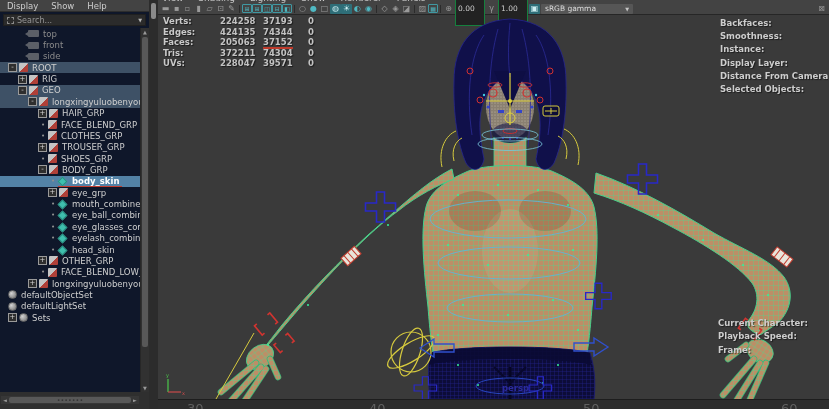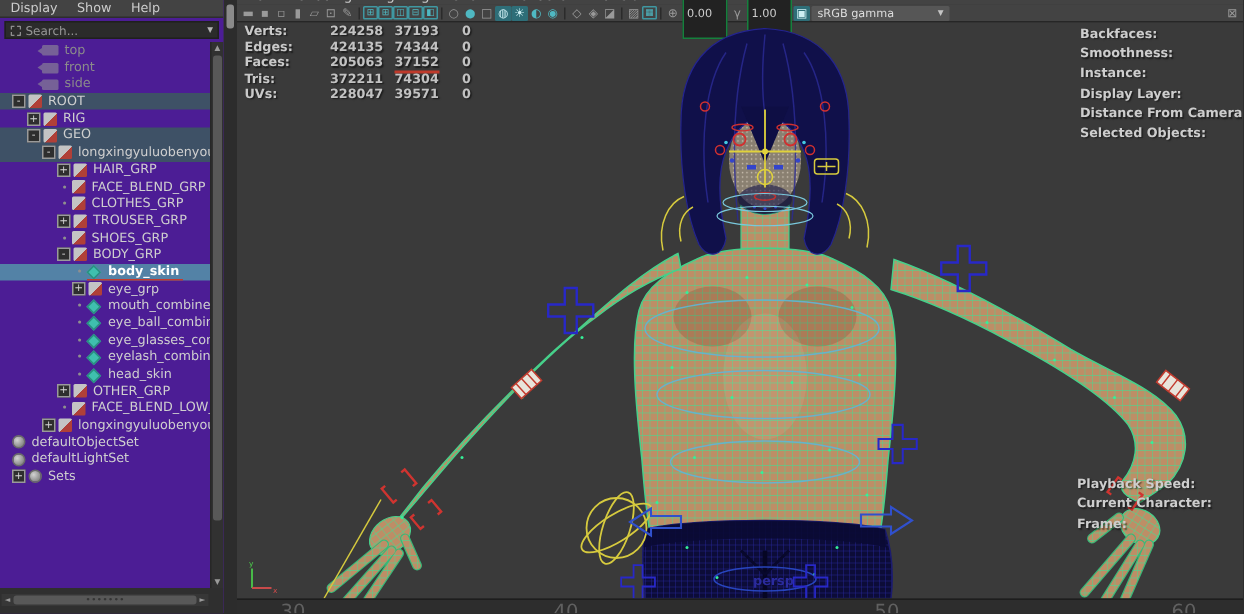--- a/index.html
+++ b/index.html
@@ -1,21 +1,21 @@
 <!DOCTYPE html>
 <html><head>
 <meta charset="utf-8">
 <style>
   html,body{margin:0;padding:0;background:#222;}
   *{box-sizing:border-box;}
   .app{position:relative;width:829px;height:409px;display:flex;overflow:hidden;
        font-family:"DejaVu Sans",sans-serif;background:#3a3a3a;}
 
   
-  .outliner{position:relative;width:149px;height:409px;background:#4c1d95;flex:none;overflow:hidden;}
+  .outliner{position:relative;width:149px;height:409px;background:#0f172a;flex:none;overflow:hidden;}
   .ol-menubar{height:12px;background:#434343;border-bottom:1px solid #2d2d2d;display:flex;gap:13px;
               align-items:center;padding:1px 0 0 7px;font-size:8.5px;color:#cccccc;}
   .ol-menu{cursor:default;}
   .ol-search{margin:2px 3px 1px 3px;height:12px;background:#2b2b2b;border:1px solid #1f1f1f;
              display:flex;align-items:center;padding:0 3px;gap:3px;}
   .search-filter-icon{width:7px;height:7px;border:1px dashed #8f8f8f;border-radius:1px;flex:none;}
   .search-text{flex:1;color:#979797;font-size:8px;}
   .search-caret{color:#b5b5b5;font-size:5px;}
   .ol-tree{position:absolute;top:28px;left:0;right:9px;bottom:17px;overflow:hidden;
            font-size:8.5px;color:#cfcfcf;}
@@ -565,22 +565,22 @@
       </div>
     <div class="vp-hud-tr">
         <div>Backfaces:</div>
         <div>Smoothness:</div>
         <div>Instance:</div>
         <div>Display Layer:</div>
         <div>Distance From Camera:</div>
         <div>Selected Objects:</div>
       </div>
     <div class="vp-hud-br">
+        <div>Current Character:</div>
         <div>Playback Speed:</div>
-        <div>Current Character:</div>
         <div>Frame:</div>
       </div>
     <div class="vp-camera-label">persp</div>
     <div class="vp-timeline">
         <span class="tick" style="left: 29px;">30</span>
         <span class="tick" style="left: 211px;">40</span>
         <span class="tick" style="left: 425px;">50</span>
         <span class="tick" style="left: 623px;">60</span>
       </div>
   </div>

